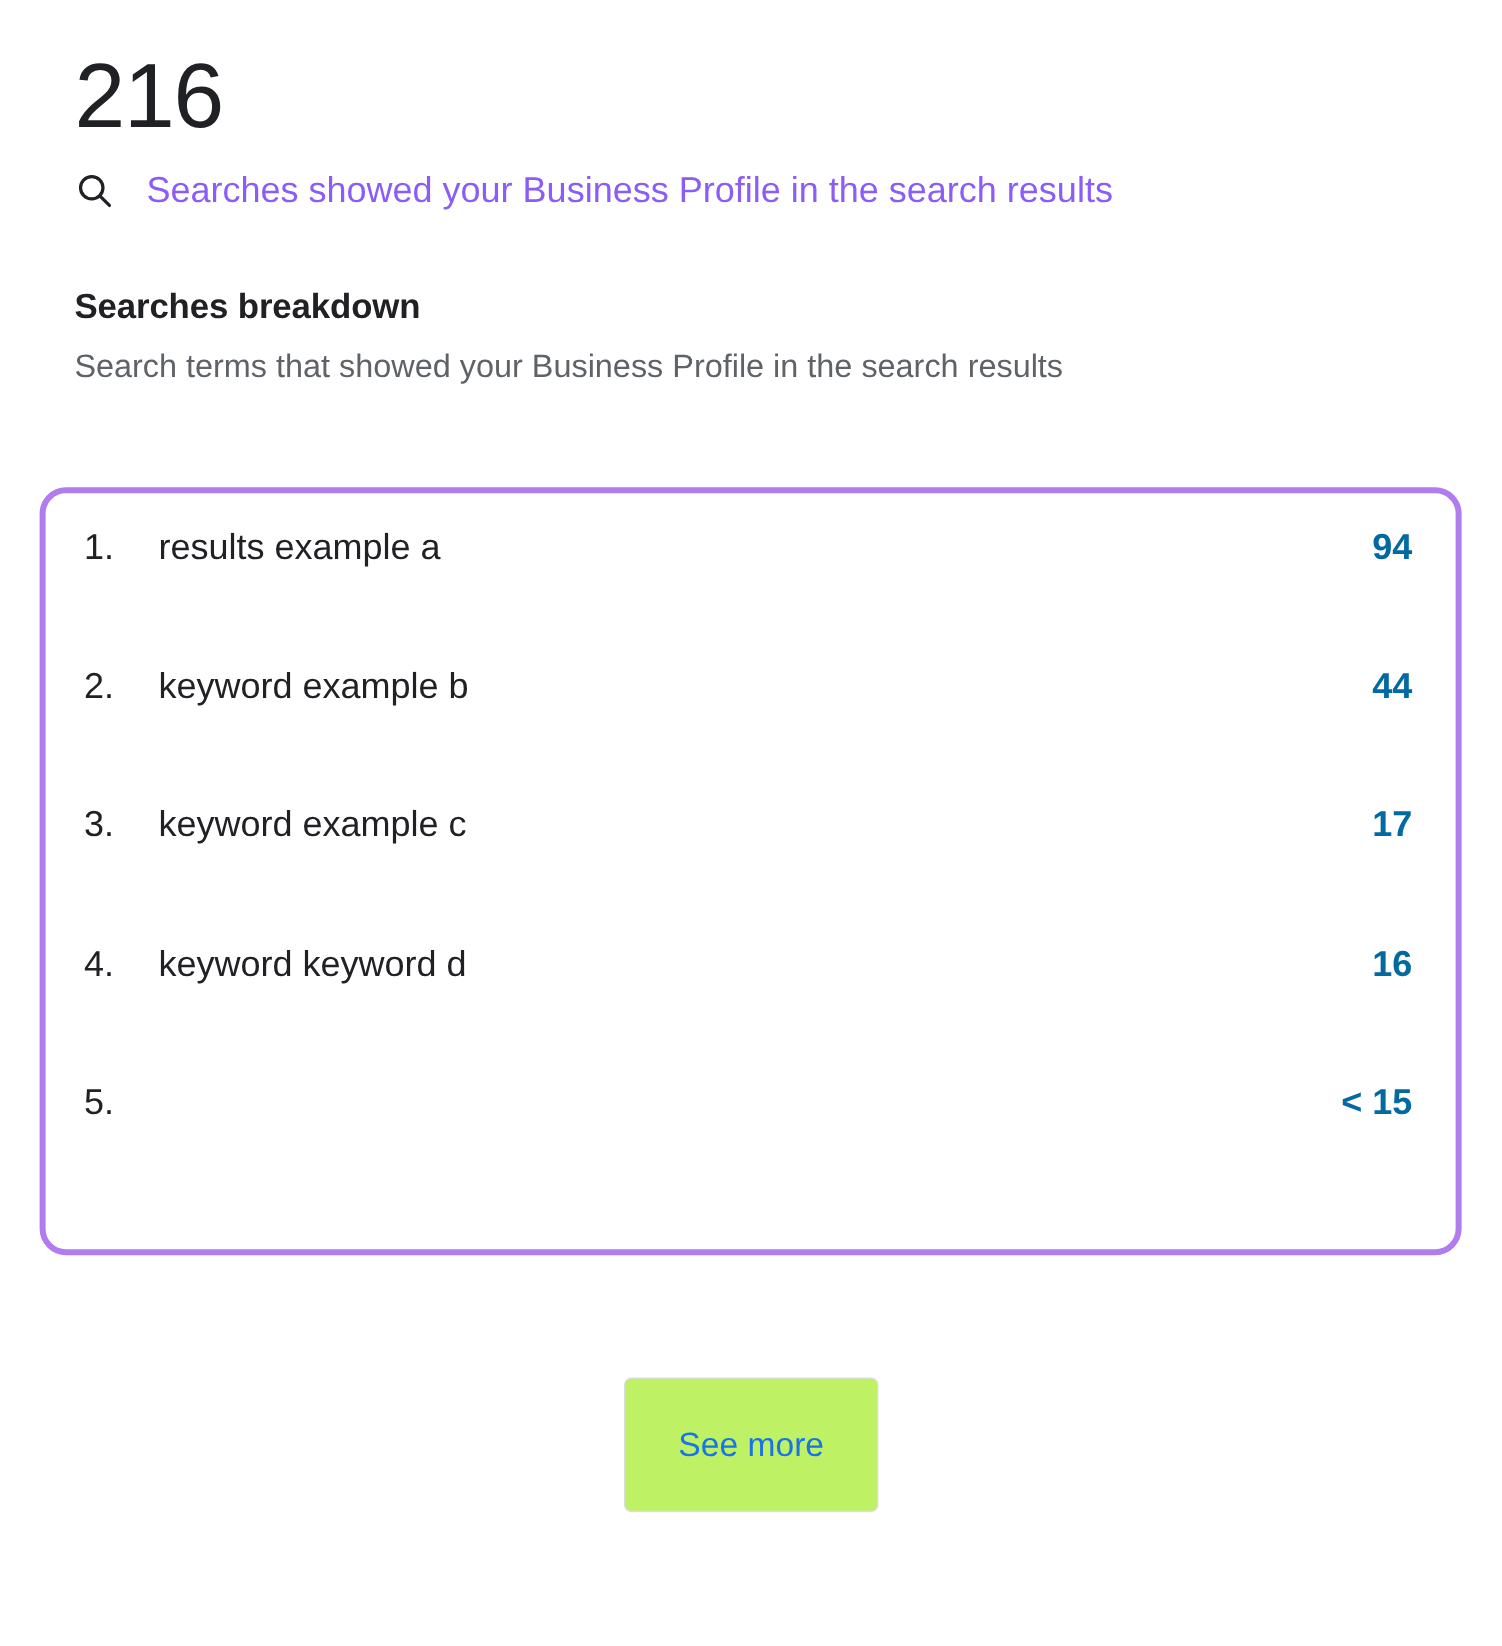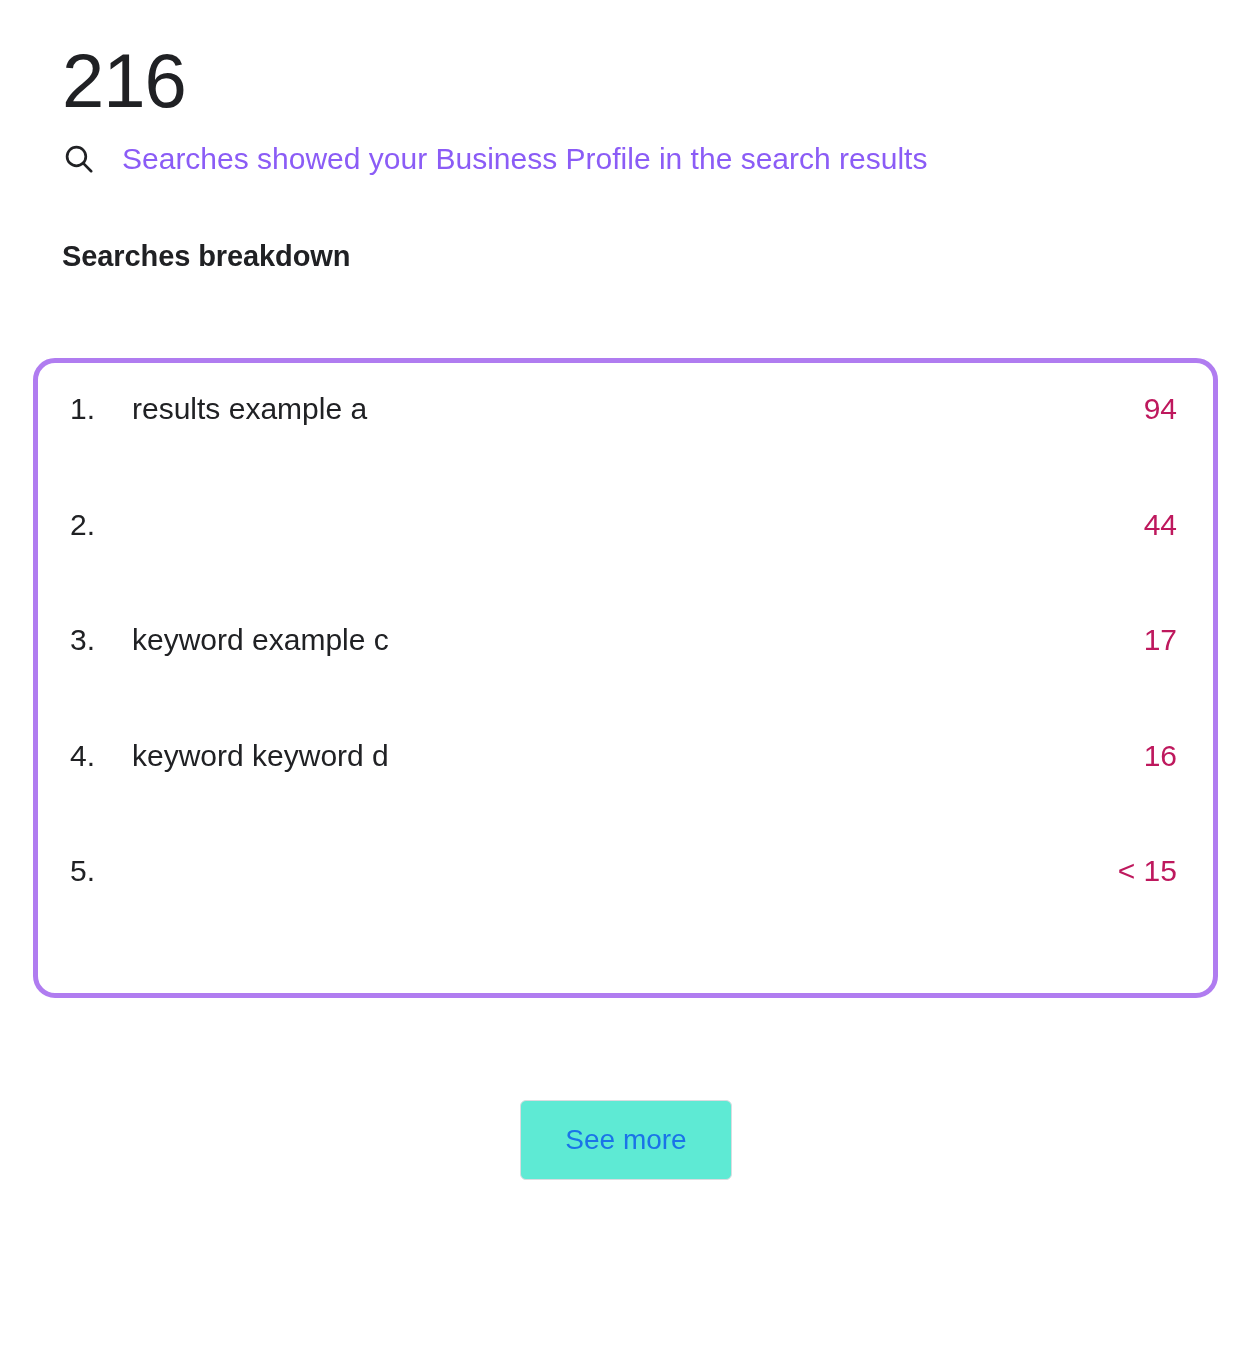--- a/index.html
+++ b/index.html
@@ -110,41 +110,41 @@
   .keyword-rank {
     width: 62px;
     flex: 0 0 62px;
   }
   .keyword-term {
     white-space: nowrap;
   }
   .keyword-value {
     font-size: 30px;
     line-height: 40px;
-    font-weight: 400;
-    color: #be185d;
+    font-weight: 700;
+    color: #0369a1;
     white-space: nowrap;
   }
 
   
   .see-more-wrap {
     margin-top: 102px;
     display: flex;
     justify-content: center;
   }
   .see-more-button {
     border: 1px solid #dadce0;
     border-radius: 6px;
-    background: #5eead4;
+    background: #bef264;
     color: #1a73e8;
     font-family: inherit;
     font-size: 28px;
     line-height: 34px;
     font-weight: 500;
-    padding: 22px 44px;
+    padding: 38px 44px;
     cursor: pointer;
     white-space: nowrap;
   }
 </style>
 </head>
 <body>
 
 <div class="page">
 
   <div class="metric-block">
@@ -155,35 +155,37 @@
           <circle cx="10.2" cy="10.2" r="6.6" fill="none" stroke="#202124" stroke-width="1.9"></circle>
           <line x1="15.1" y1="15.1" x2="20.6" y2="20.6" stroke="#202124" stroke-width="1.9" stroke-linecap="round"></line>
         </svg>
       </span>
       <span>Searches showed your Business Profile in the search results</span>
     </div>
   </div>
 
   <div class="breakdown-head">
     <div class="breakdown-title">Searches breakdown</div>
+    <div class="breakdown-subtitle">Search terms that showed your Business Profile in the search results</div>
   </div>
 
   <div class="keyword-card">
 
     <div class="keyword-row">
       <div class="keyword-left">
         <span class="keyword-rank">1.</span>
         <span class="keyword-term">results example a</span>
       </div>
       <div class="keyword-value">94</div>
     </div>
 
     <div class="keyword-row">
       <div class="keyword-left">
         <span class="keyword-rank">2.</span>
+        <span class="keyword-term">keyword example b</span>
       </div>
       <div class="keyword-value">44</div>
     </div>
 
     <div class="keyword-row">
       <div class="keyword-left">
         <span class="keyword-rank">3.</span>
         <span class="keyword-term">keyword example c</span>
       </div>
       <div class="keyword-value">17</div>

